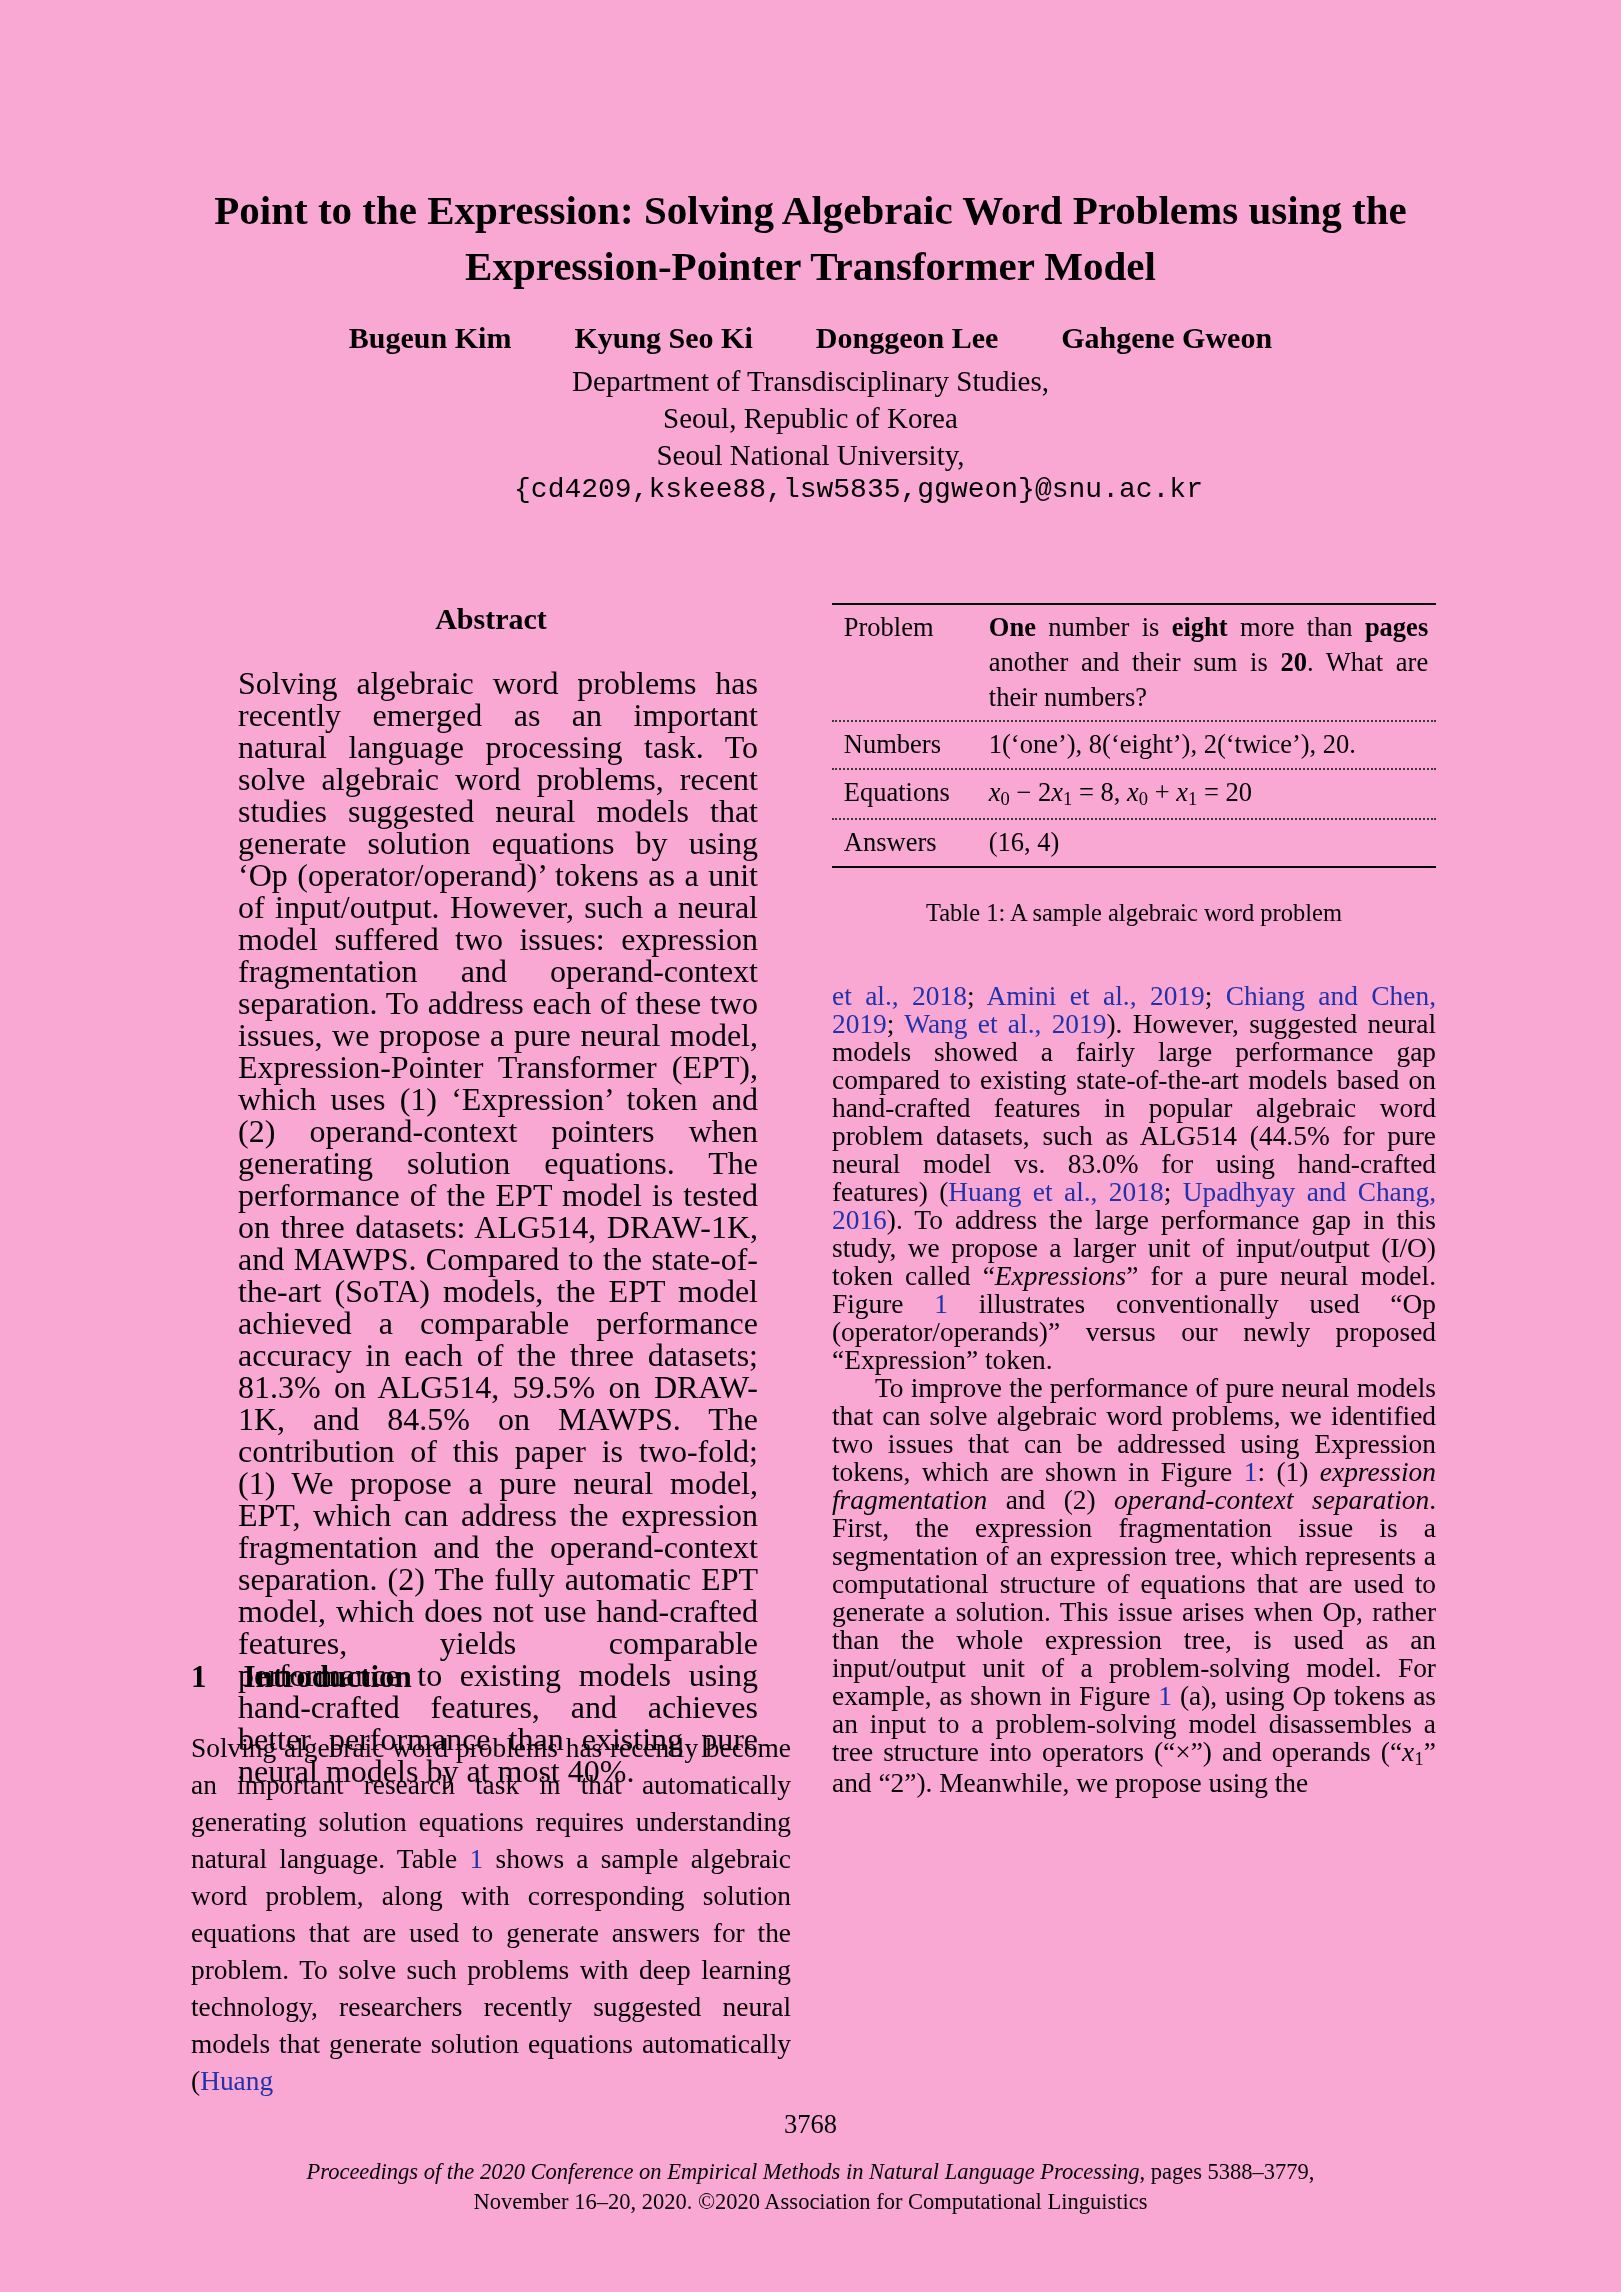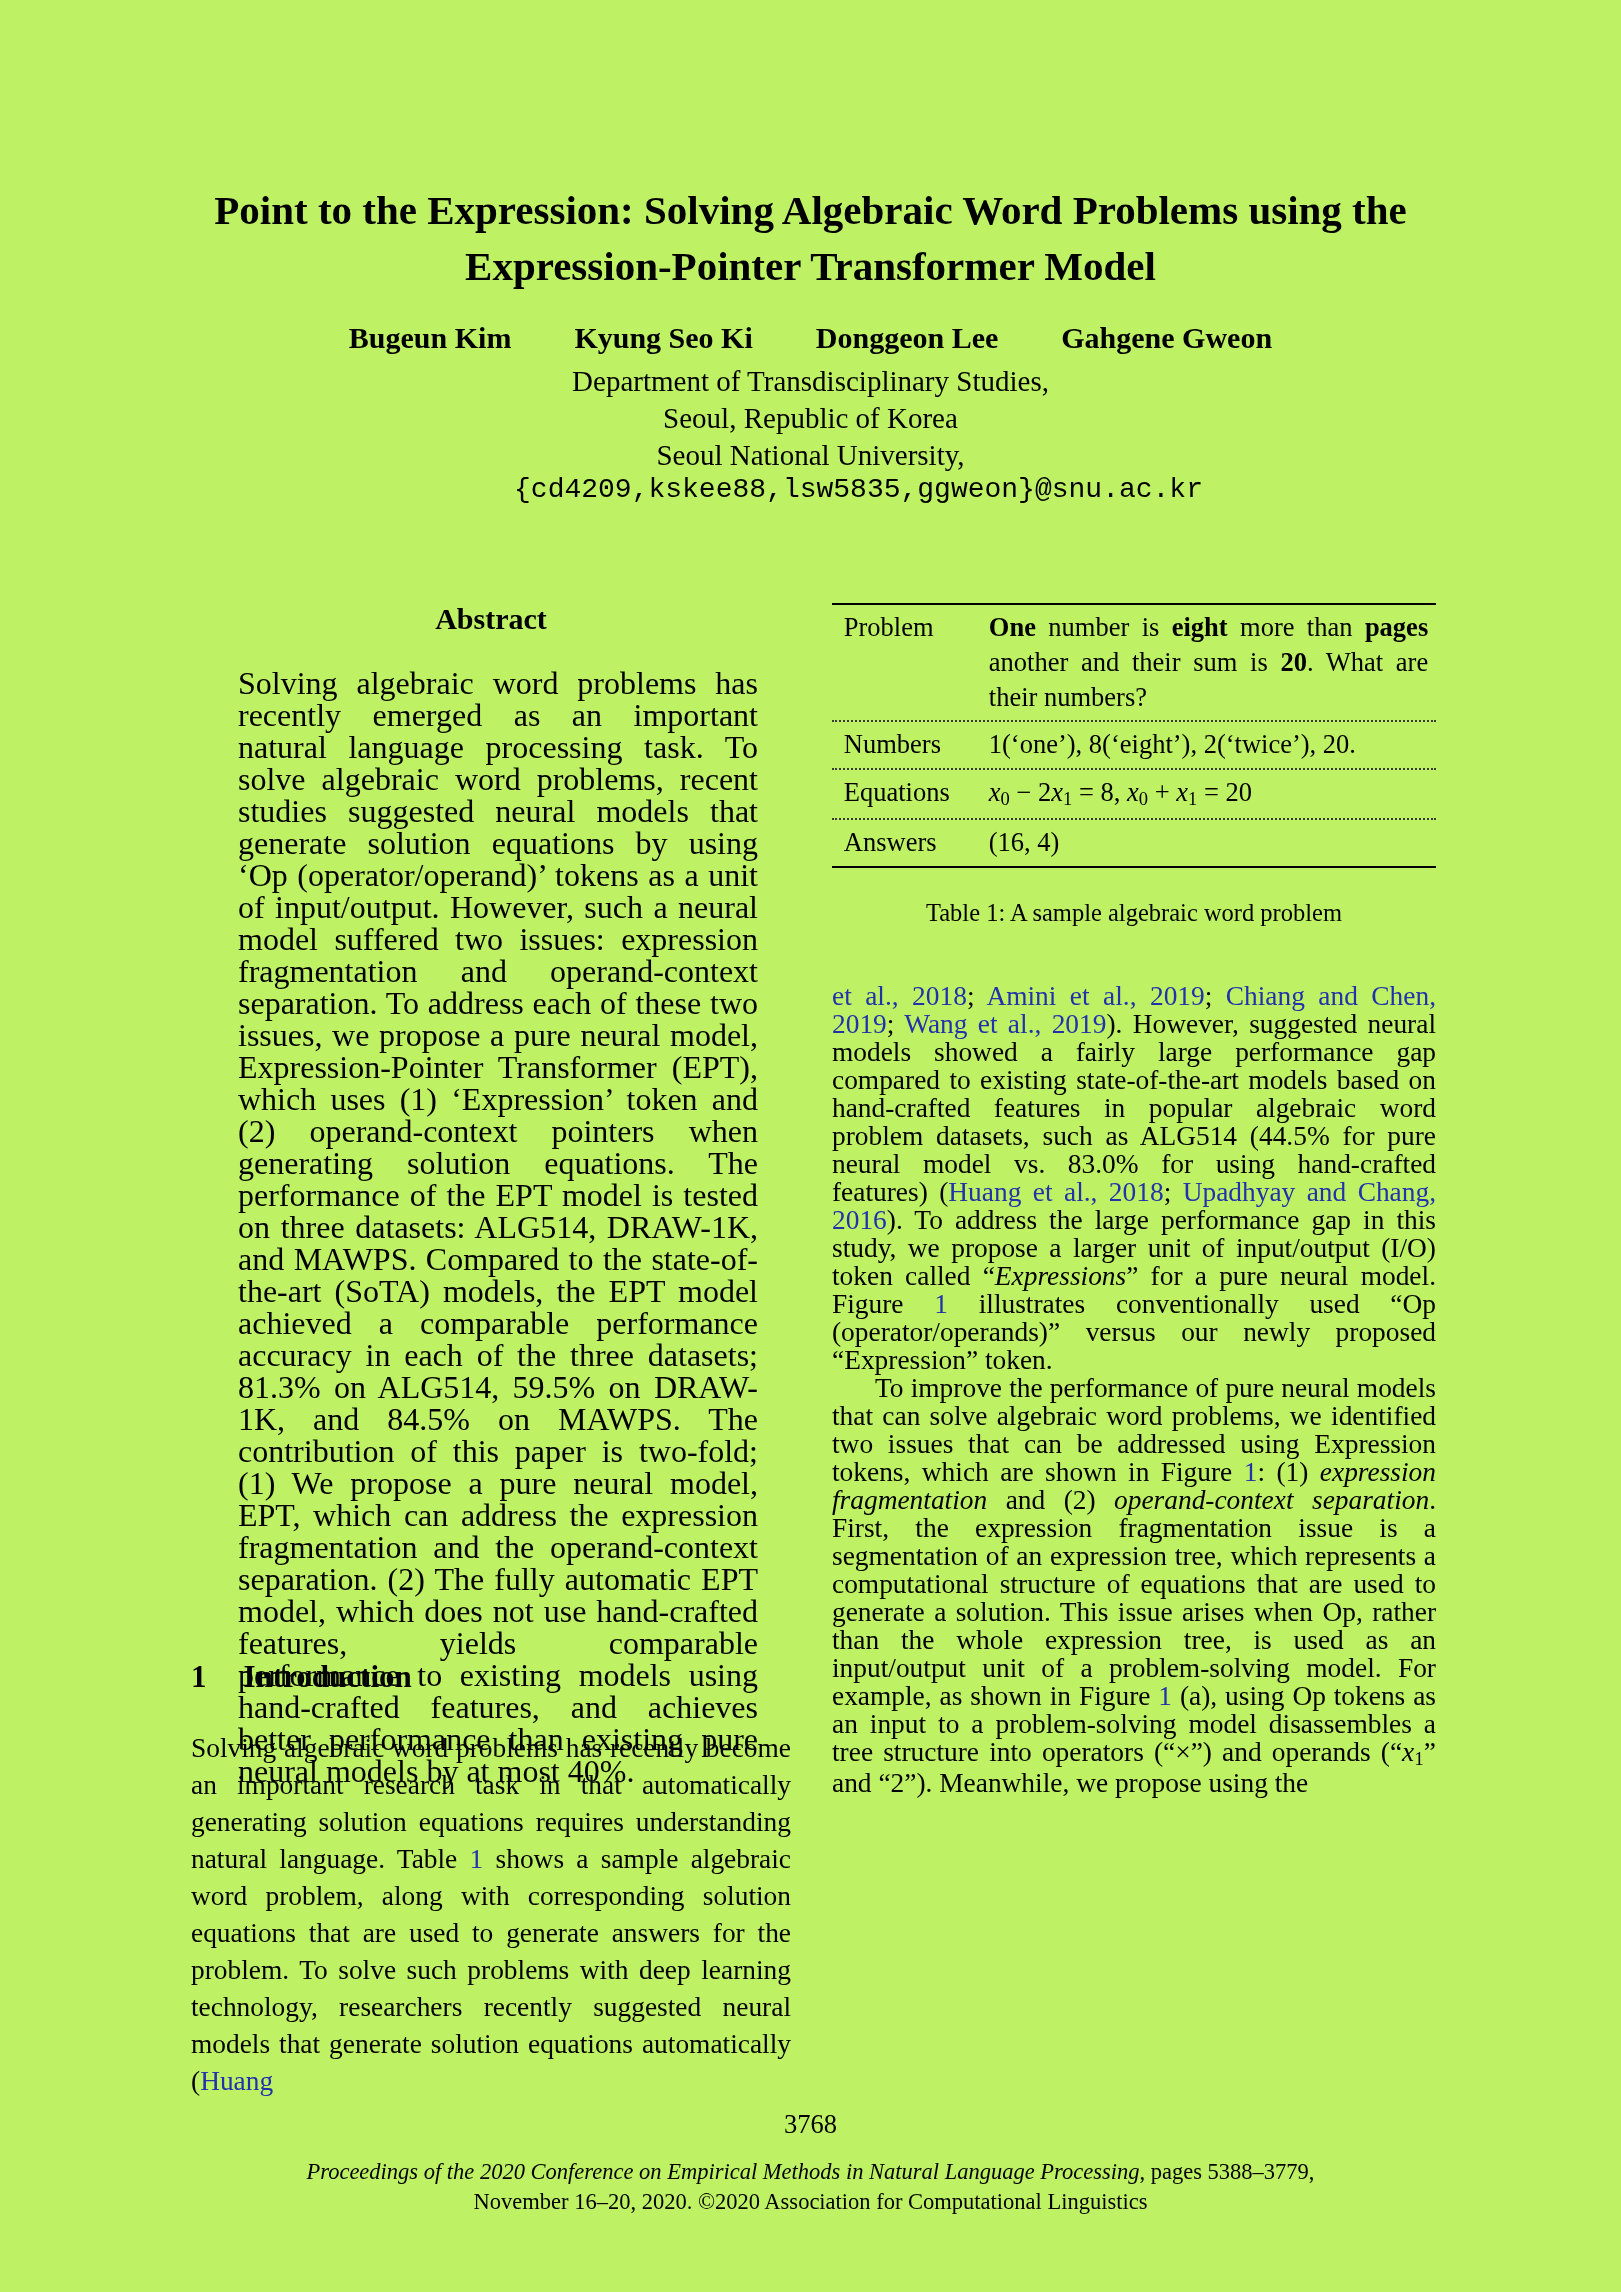--- a/index.html
+++ b/index.html
@@ -1,20 +1,20 @@
 <!DOCTYPE html>
 <html lang="en" style="--link-color: #2233aa;"><head>
 <meta charset="utf-8">
 <style>
   html, body { margin: 0; padding: 0; background: #ffffff; }
   .page {
     position: relative;
     width: 1621px;
     height: 2293px;
-    background: #bef264;
+    background: #f9a8d4;
     color: #000000;
     font-family: "Liberation Serif", serif;
     overflow: hidden;
   }
 
   
   .title {
     position: absolute;
     top: 182px; left: 0;
     width: 100%;

